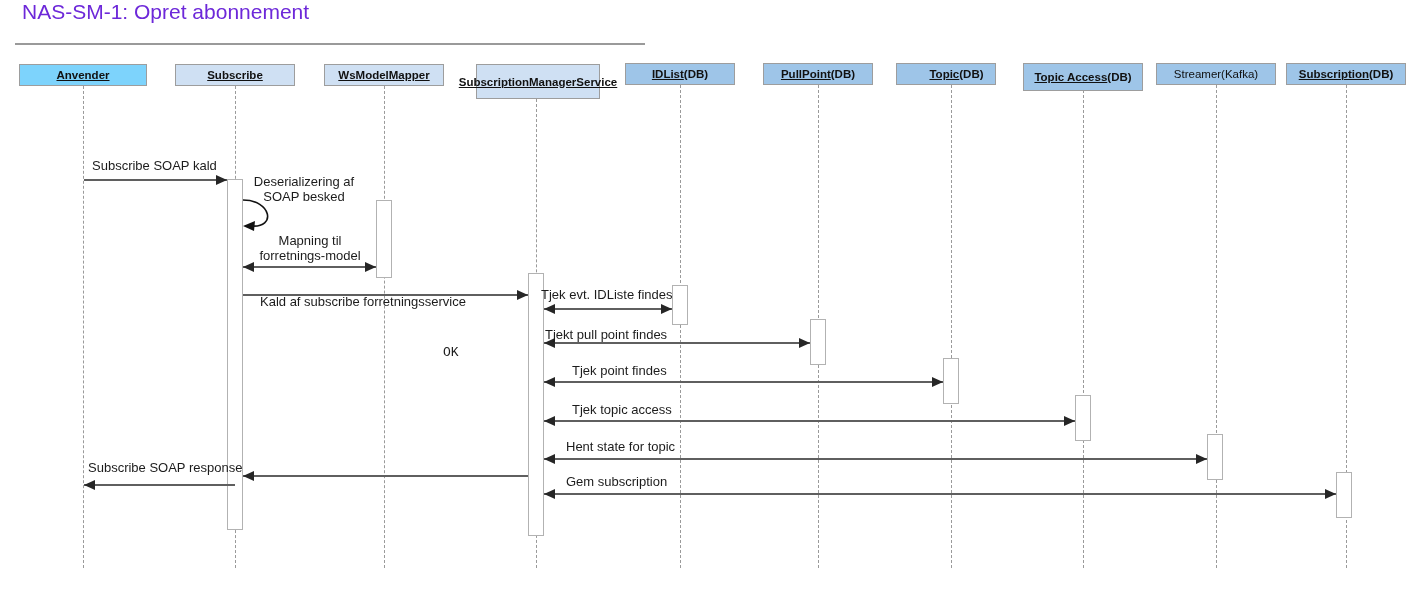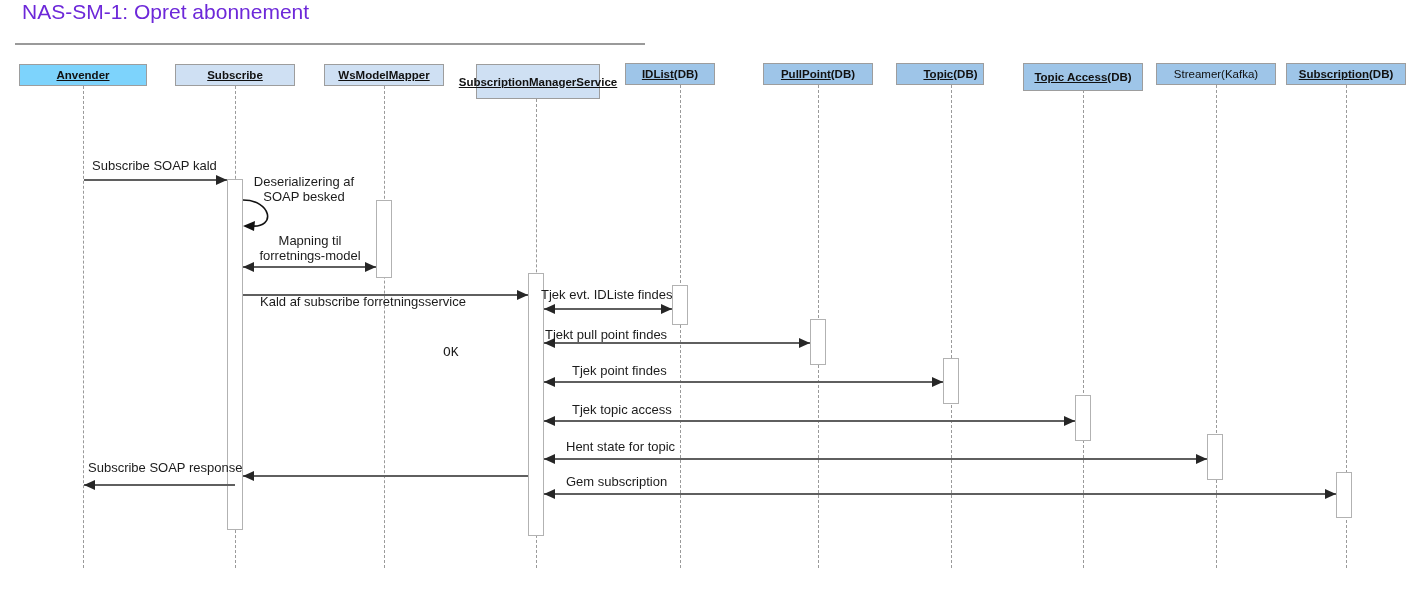--- a/index.html
+++ b/index.html
@@ -150,27 +150,27 @@
       </div>
       <div class="participant" style="left: 175px; top: 64px; width: 120px; height: 22px; background: rgb(207, 224, 243);">
         <div><span class="nm">Subscribe</span></div>
       </div>
       <div class="participant" style="left: 324px; top: 64px; width: 120px; height: 22px; background: rgb(207, 224, 243);">
         <div><span class="nm">WsModelMapper</span></div>
       </div>
       <div class="participant" style="left: 476px; top: 64px; width: 124px; height: 35px; background: rgb(207, 224, 243);">
         <div><span class="nm">SubscriptionManagerService</span></div>
       </div>
-      <div class="participant" style="left: 625px; top: 63px; width: 90px; height: 22px; background: rgb(158, 197, 232);">
+      <div class="participant" style="left: 625px; top: 63px; width: 110px; height: 22px; background: rgb(158, 197, 232);">
         <div><span class="nm">IDList</span><span class="sfx">(DB)</span></div>
       </div>
       <div class="participant" style="left: 763px; top: 63px; width: 110px; height: 22px; background: rgb(158, 197, 232);">
         <div><span class="nm">PullPoint</span><span class="sfx">(DB)</span></div>
       </div>
-      <div class="participant" style="left: 896px; top: 63px; width: 88px; height: 22px; background: rgb(158, 197, 232); padding-left: 24px;">
+      <div class="participant" style="left: 896px; top: 63px; width: 100px; height: 22px; background: rgb(158, 197, 232); padding-left: 24px;">
         <div><span class="nm">Topic</span><span class="sfx">(DB)</span></div>
       </div>
       <div class="participant" style="left: 1023px; top: 63px; width: 120px; height: 28px; background: rgb(158, 197, 232);">
         <div><span class="nm">Topic Access</span><span class="sfx">(DB)</span></div>
       </div>
       <div class="participant plain" style="left: 1156px; top: 63px; width: 120px; height: 22px; background: rgb(158, 197, 232); text-align: center;">
         <div><span class="nm">Streamer(Kafka)</span></div>
       </div>
       <div class="participant" style="left: 1286px; top: 63px; width: 120px; height: 22px; background: rgb(158, 197, 232);">
         <div><span class="nm">Subscription</span><span class="sfx">(DB)</span></div>

